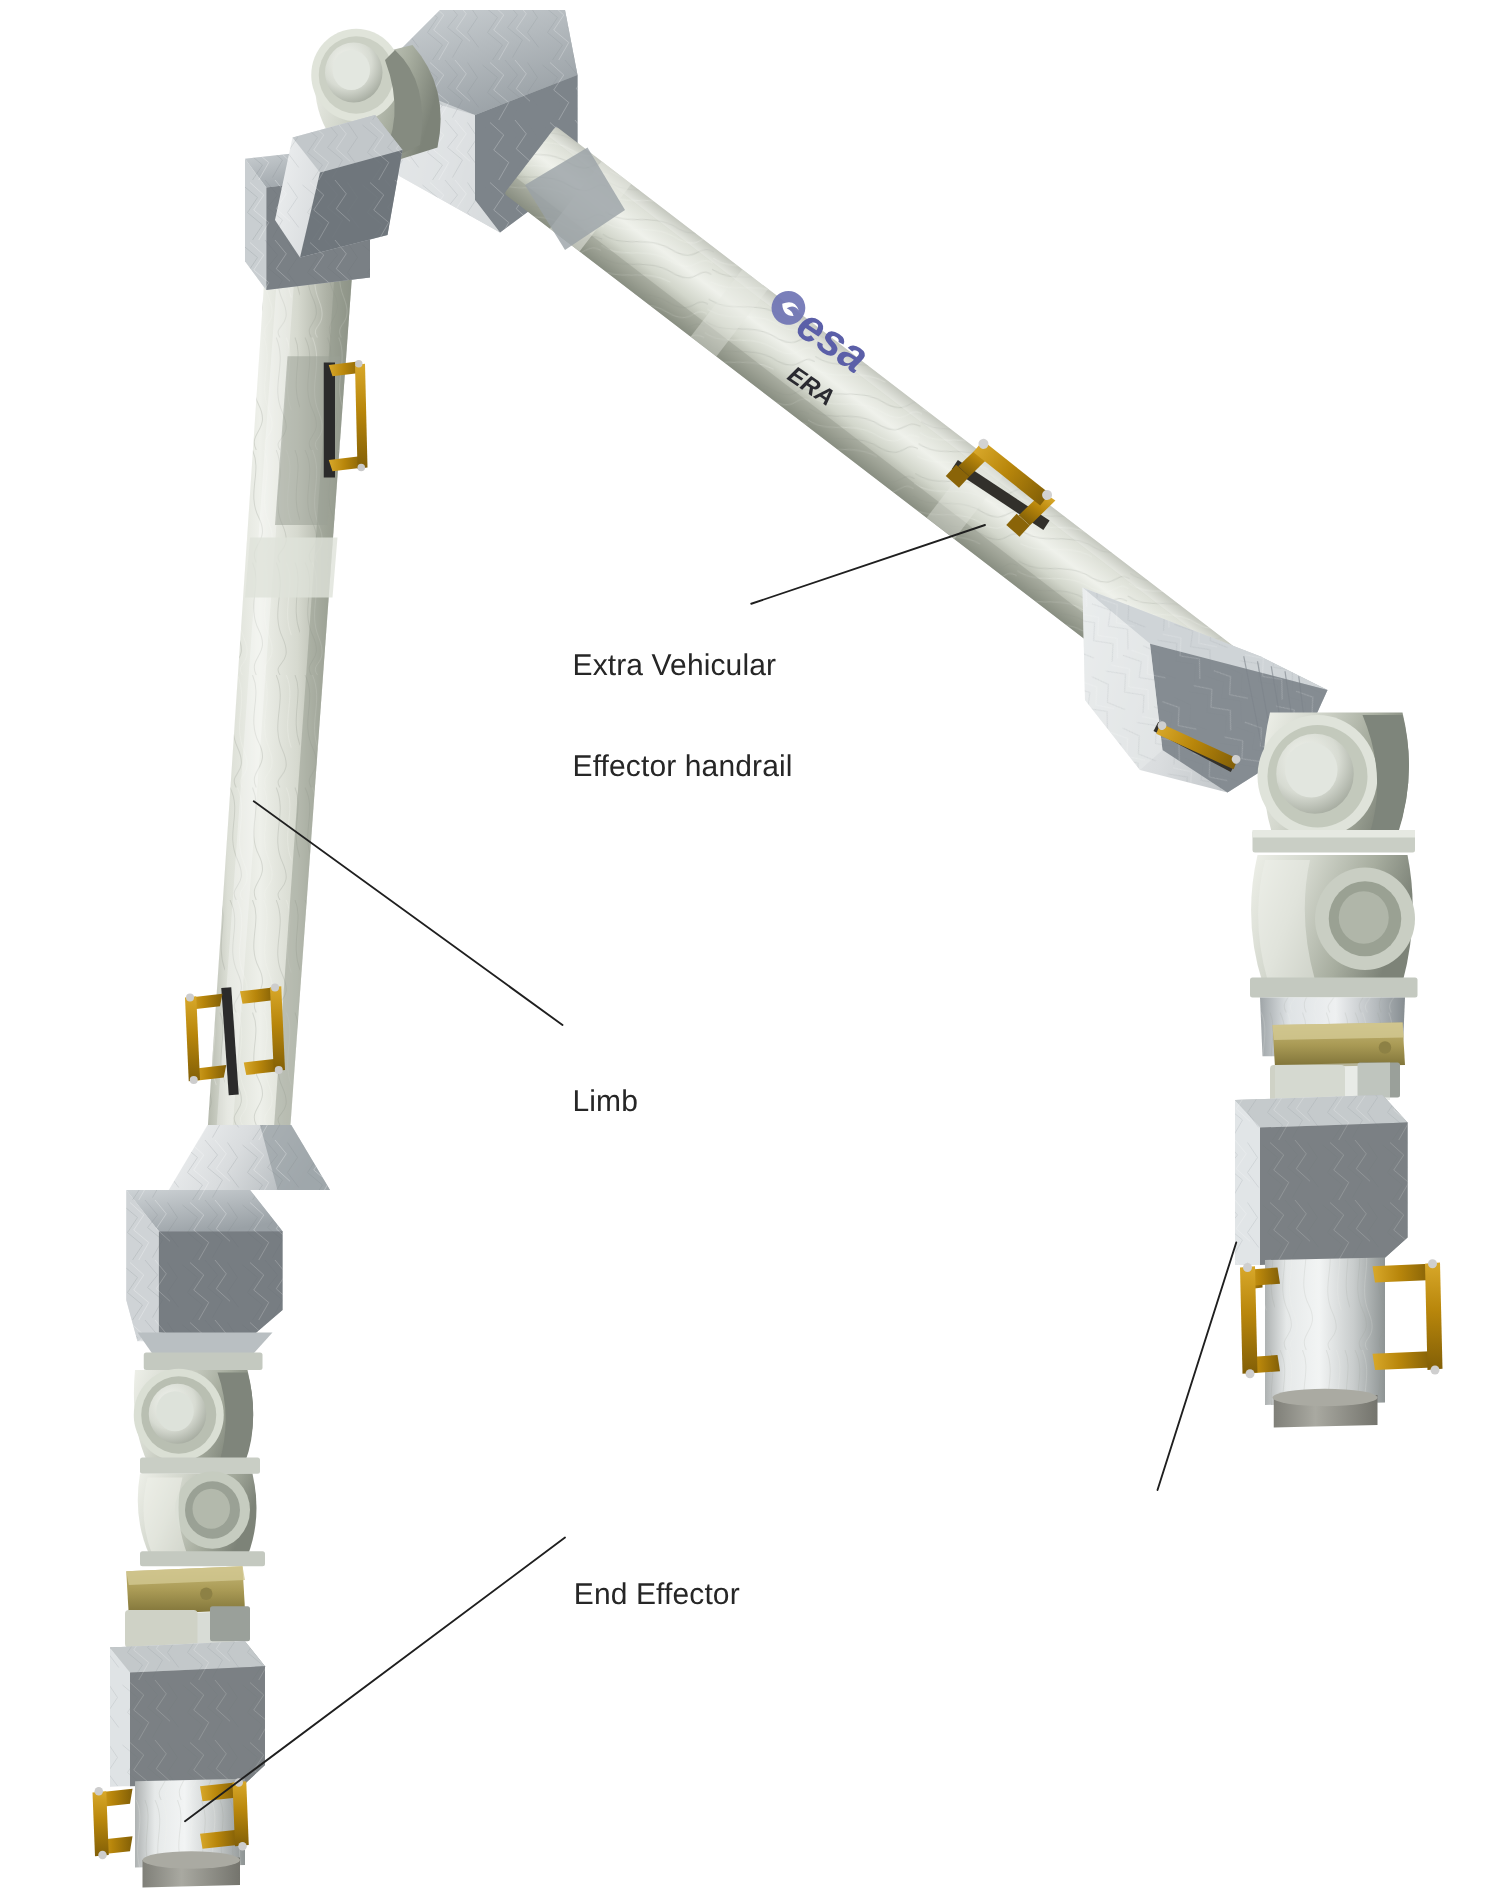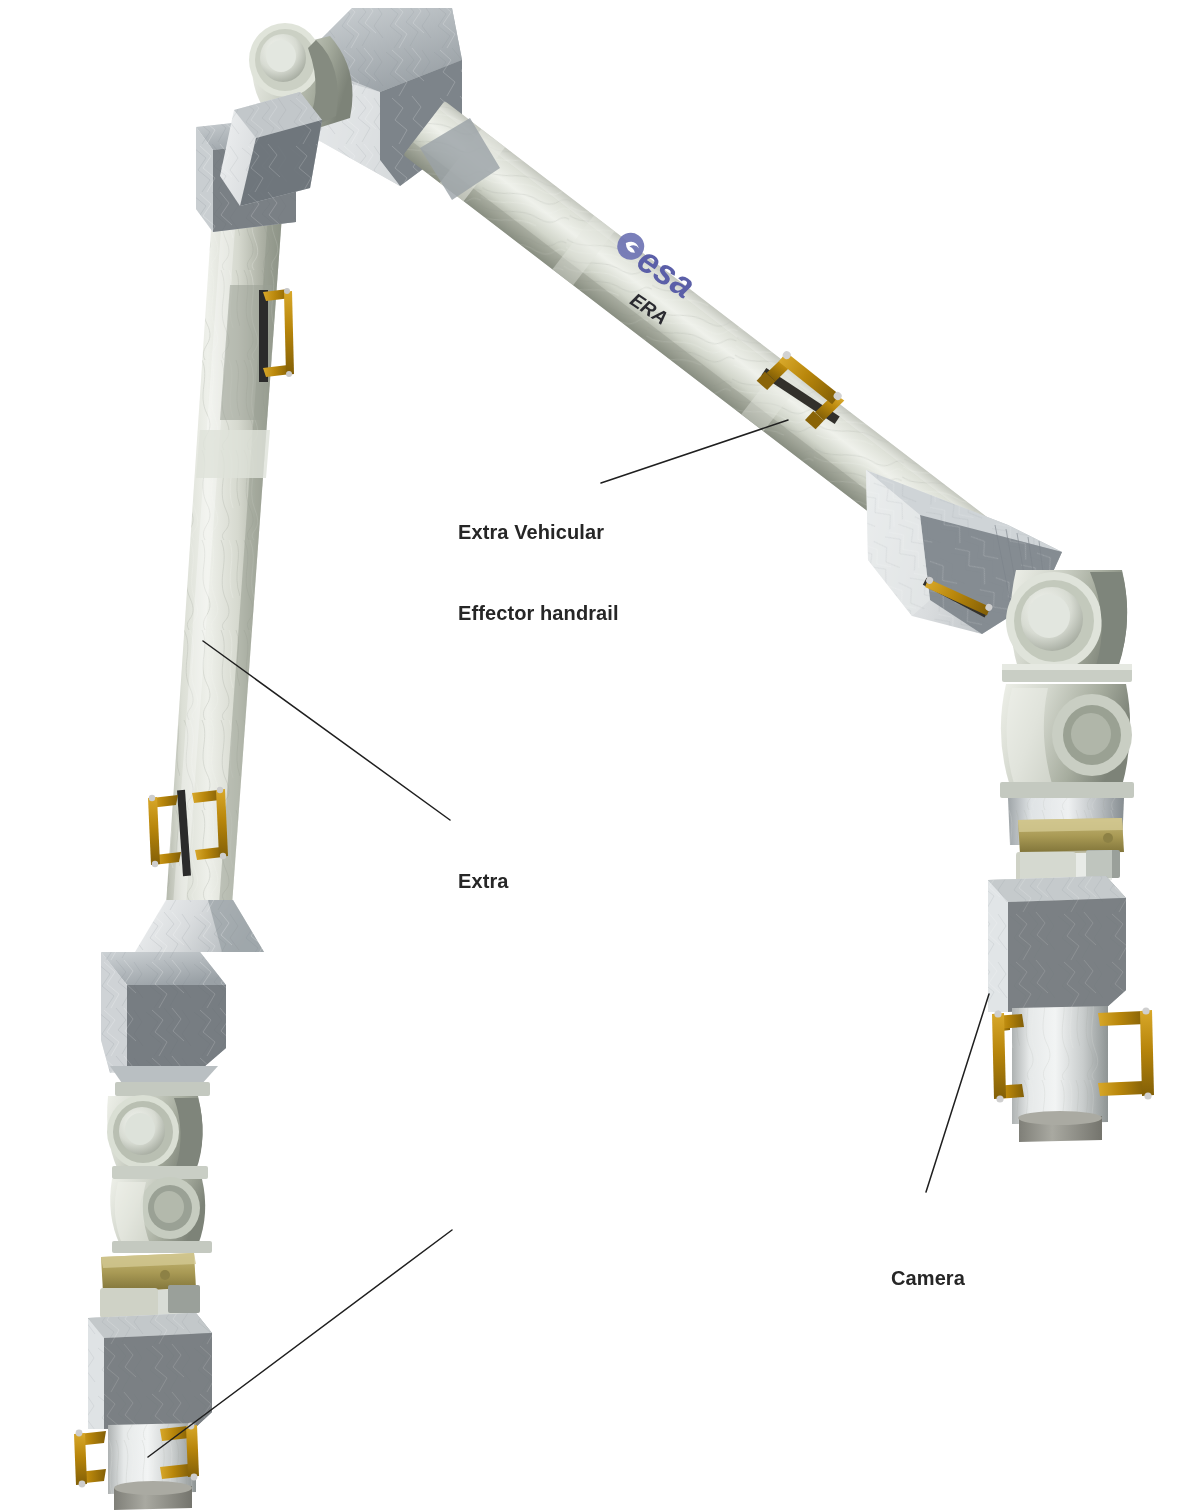--- a/index.html
+++ b/index.html
@@ -7,25 +7,25 @@
   body{
     width:1200px;height:1511px;
     font-family:"Liberation Sans","DejaVu Sans",sans-serif;
     position:relative;overflow:hidden;
   }
   #stage{position:absolute;inset:0;width:1200px;height:1511px;}
   #artwork{position:absolute;left:0;top:0;width:1200px;height:1511px;}
   .label{
     position:absolute;
     color:#262626;
-    font-size:20px;
+    font-size:24px;
     line-height:27px;
     letter-spacing:.1px;
     white-space:pre;
-    font-weight:700;
+    font-weight:400;
   }
   #lbl-eva{left:458px;top:465px;}
   #lbl-limb{left:458px;top:814px;}
   #lbl-endeff{left:459px;top:1208px;}
   #lbl-camera{left:891px;top:1211px;}
 </style>
 </head>
 <body>
 
 <div id="stage">
@@ -447,21 +447,21 @@
       <line x1="989" y1="994" x2="926" y2="1192"></line>
     </g>
   </svg>
 
   <div class="label" id="lbl-eva">
     <div>Extra Vehicular</div>
     <div>Effector handrail</div>
   </div>
 
   <div class="label" id="lbl-limb">
-    <div>Extra</div>
+    <div>Limb</div>
   </div>
 
-
-  <div class="label" id="lbl-camera">
-    <div>Camera</div>
+  <div class="label" id="lbl-endeff">
+    <div>End Effector</div>
   </div>
 
+
 </div>
 
 </body></html>

